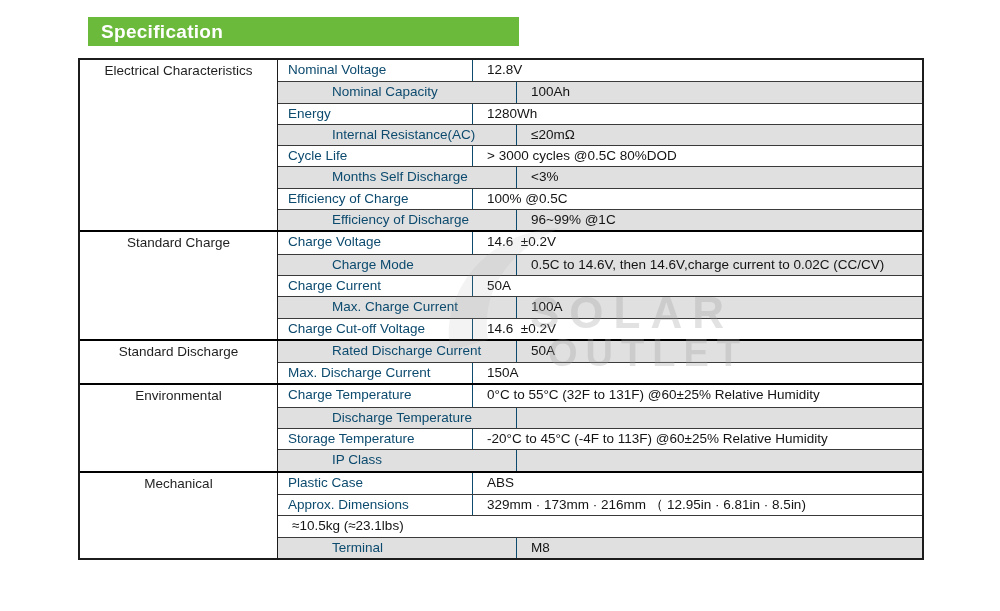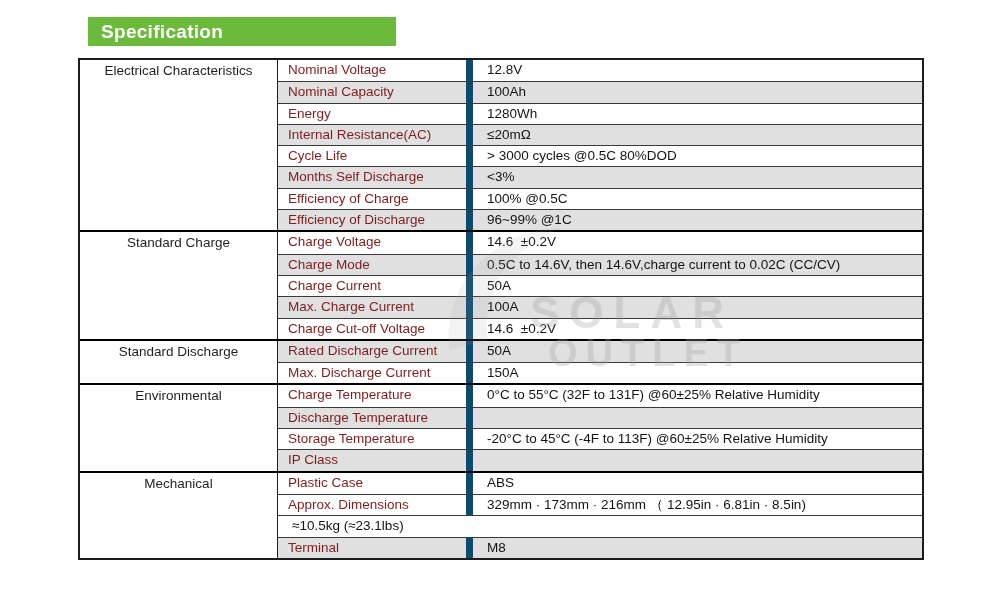--- a/index.html
+++ b/index.html
@@ -1,21 +1,21 @@
 <!DOCTYPE html>
 <html><head>
 <meta charset="utf-8">
 <style>
   * { margin:0; padding:0; box-sizing:border-box; }
   html,body { width:1000px; height:611px; background:#ffffff; overflow:hidden;
     font-family:"Liberation Sans","DejaVu Sans",sans-serif; }
   .page { position:relative; width:1000px; height:611px; background:#fff; }
 
   
-  .banner { position:absolute; left:88px; top:17px; width:308px; height:29px;
+  .banner { position:absolute; left:88px; top:17px; width:431px; height:29px;
     background:#6cba3c; display:flex; align-items:center; }
   .banner .title { color:#ffffff; font-weight:bold; font-size:19px; padding-left:13px;
     letter-spacing:0.3px; }
 
   
   .watermark { position:absolute; left:430px; top:210px; width:340px; height:180px;
     z-index:3; pointer-events:none; color:rgba(160,160,160,0.30); font-weight:bold; }
   .watermark .swoosh { position:absolute; left:0; top:0; opacity:0.25; }
   .wm-line1 { position:absolute; left:100px; top:78px; font-size:44px; letter-spacing:10px; }
   .wm-line2 { position:absolute; left:118px; top:122px; font-size:38px; letter-spacing:8px; }
@@ -25,23 +25,23 @@
     border:2px solid #1c1c1c; background:#fff; z-index:1; }
   .section { display:flex; border-top:2px solid #000; }
   .section:first-child { border-top:none; }
   .cat-cell { width:198px; border-right:1px solid #1c1c1c; display:flex;
     align-items:flex-start; justify-content:center; background:#fff; }
   .cat-cell span { display:block; max-width:150px; text-align:center;
     font-size:13.5px; color:#1f1f1f; line-height:22px; }
   .rows { flex:1; display:flex; flex-direction:column; }
   .spec-row { display:flex; height:21.3px; border-top:1px solid #3a3a3a; background:#fff; }
   .spec-row:first-child { border-top:none; }
-  .spec-row.g { background:#e0e0e0; }
-  .lbl { width:195px; border-right:7px solid #0c4a6e; padding-left:10px;
-    font-size:13.5px; color:#7f1d1d; line-height:20.5px; white-space:nowrap; overflow:hidden; }
+  .spec-row.g { background:#e0e0e0;padding-left:44px; }
+  .lbl { width:195px; border-right:1px solid #0c4a6e; padding-left:10px;
+    font-size:13.5px; color:#0c4a6e; line-height:20.5px; white-space:nowrap; overflow:hidden; }
   .val { flex:1; padding-left:14px; font-size:13.5px; color:#141414;
     line-height:20.5px; white-space:nowrap; overflow:hidden; }
 </style>
 </head>
 <body>
 
 <div class="page">
 
   <div class="banner">
     <span class="title">Specification</span>

